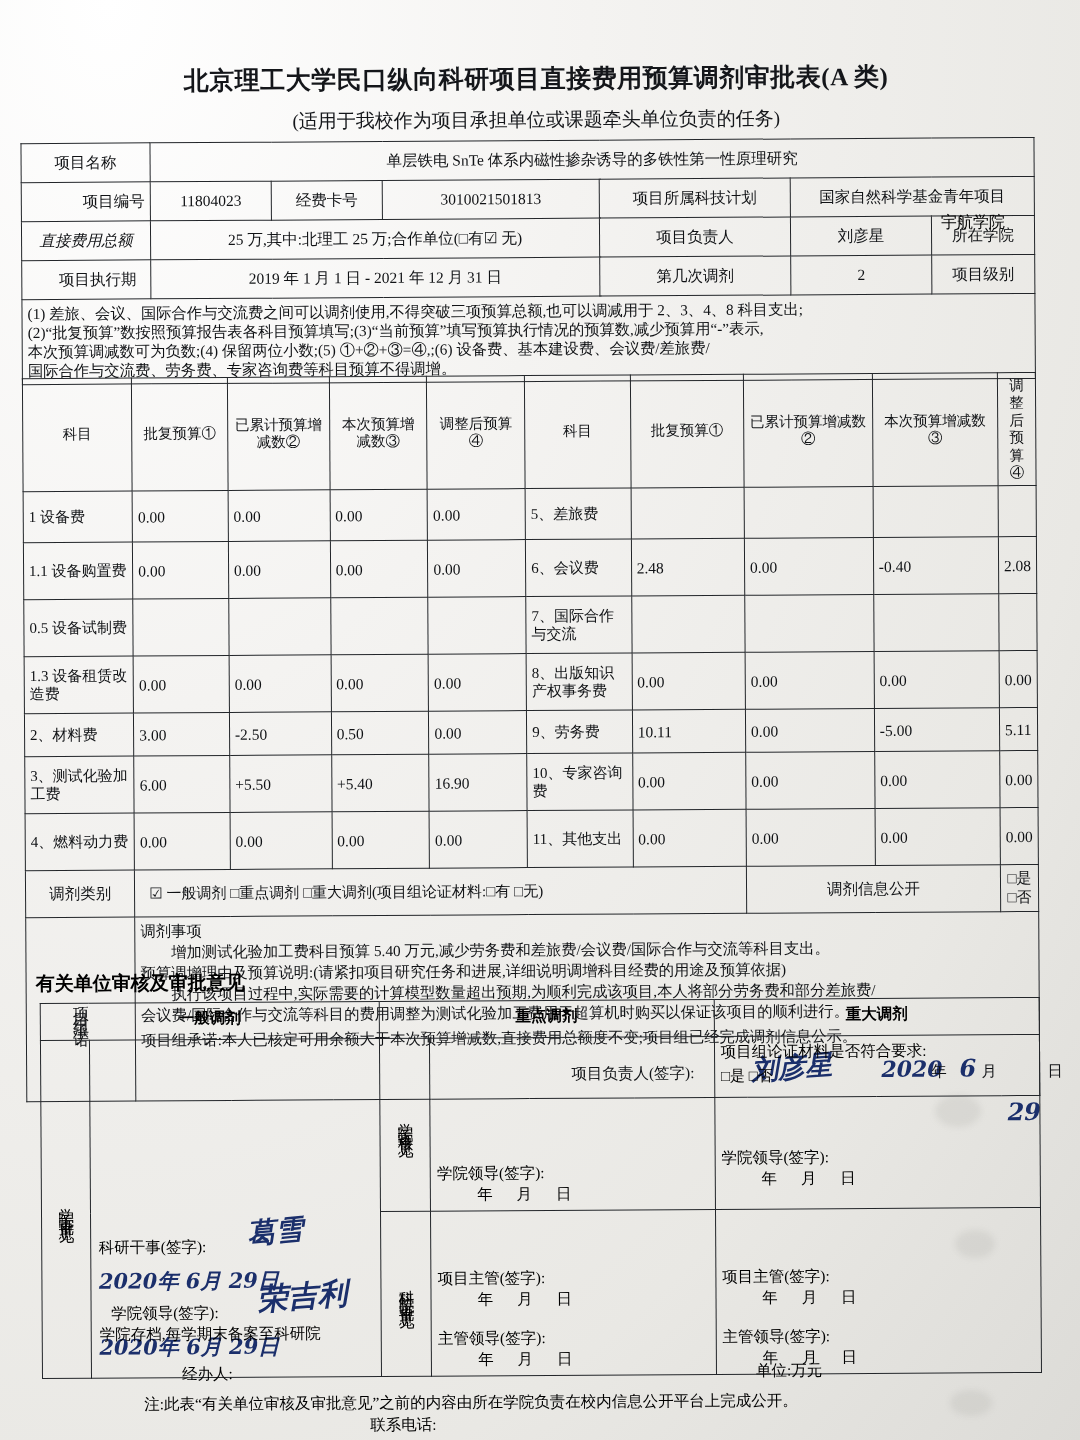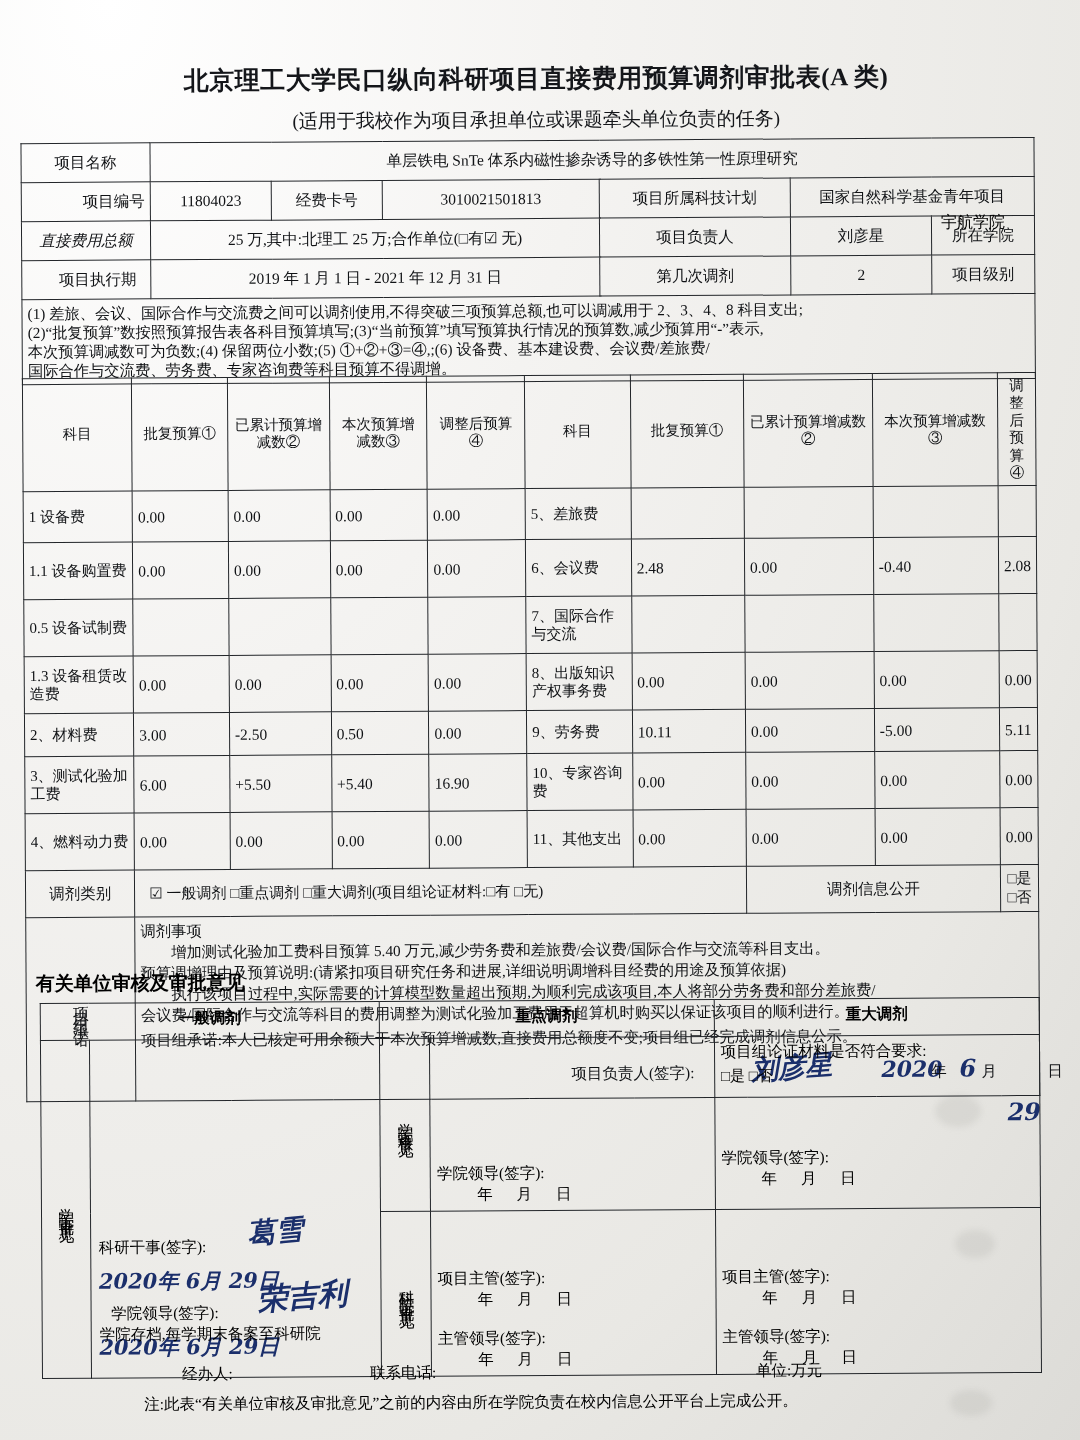--- a/index.html
+++ b/index.html
@@ -414,18 +414,18 @@
           <div style="margin-top:18px;">主管领导(签字):</div>
           <div class="ymd">年    月    日</div>
         </td>
       </tr>
     </tbody>
       </table>
 
     <div class="footer-line" style="left:96px; top:1322px;">学院存档,每学期末备案至科研院</div>
 
     <div class="footer-line" style="left:178px; top:1362px;">经办人:</div>
-    <div class="footer-line" style="left:366px; top:1362px;">联系电话:</div>
+    <div class="footer-line" style="left:366px; top:1414px;">联系电话:</div>
     <div class="footer-line" style="left:752px; top:1362px;">单位:万元</div>
     <div class="note-bottom" style="top:1392px;">注:此表“有关单位审核及审批意见”之前的内容由所在学院负责在校内信息公开平台上完成公开。</div>
 
   </div>
 </div>
 
 </body></html>

